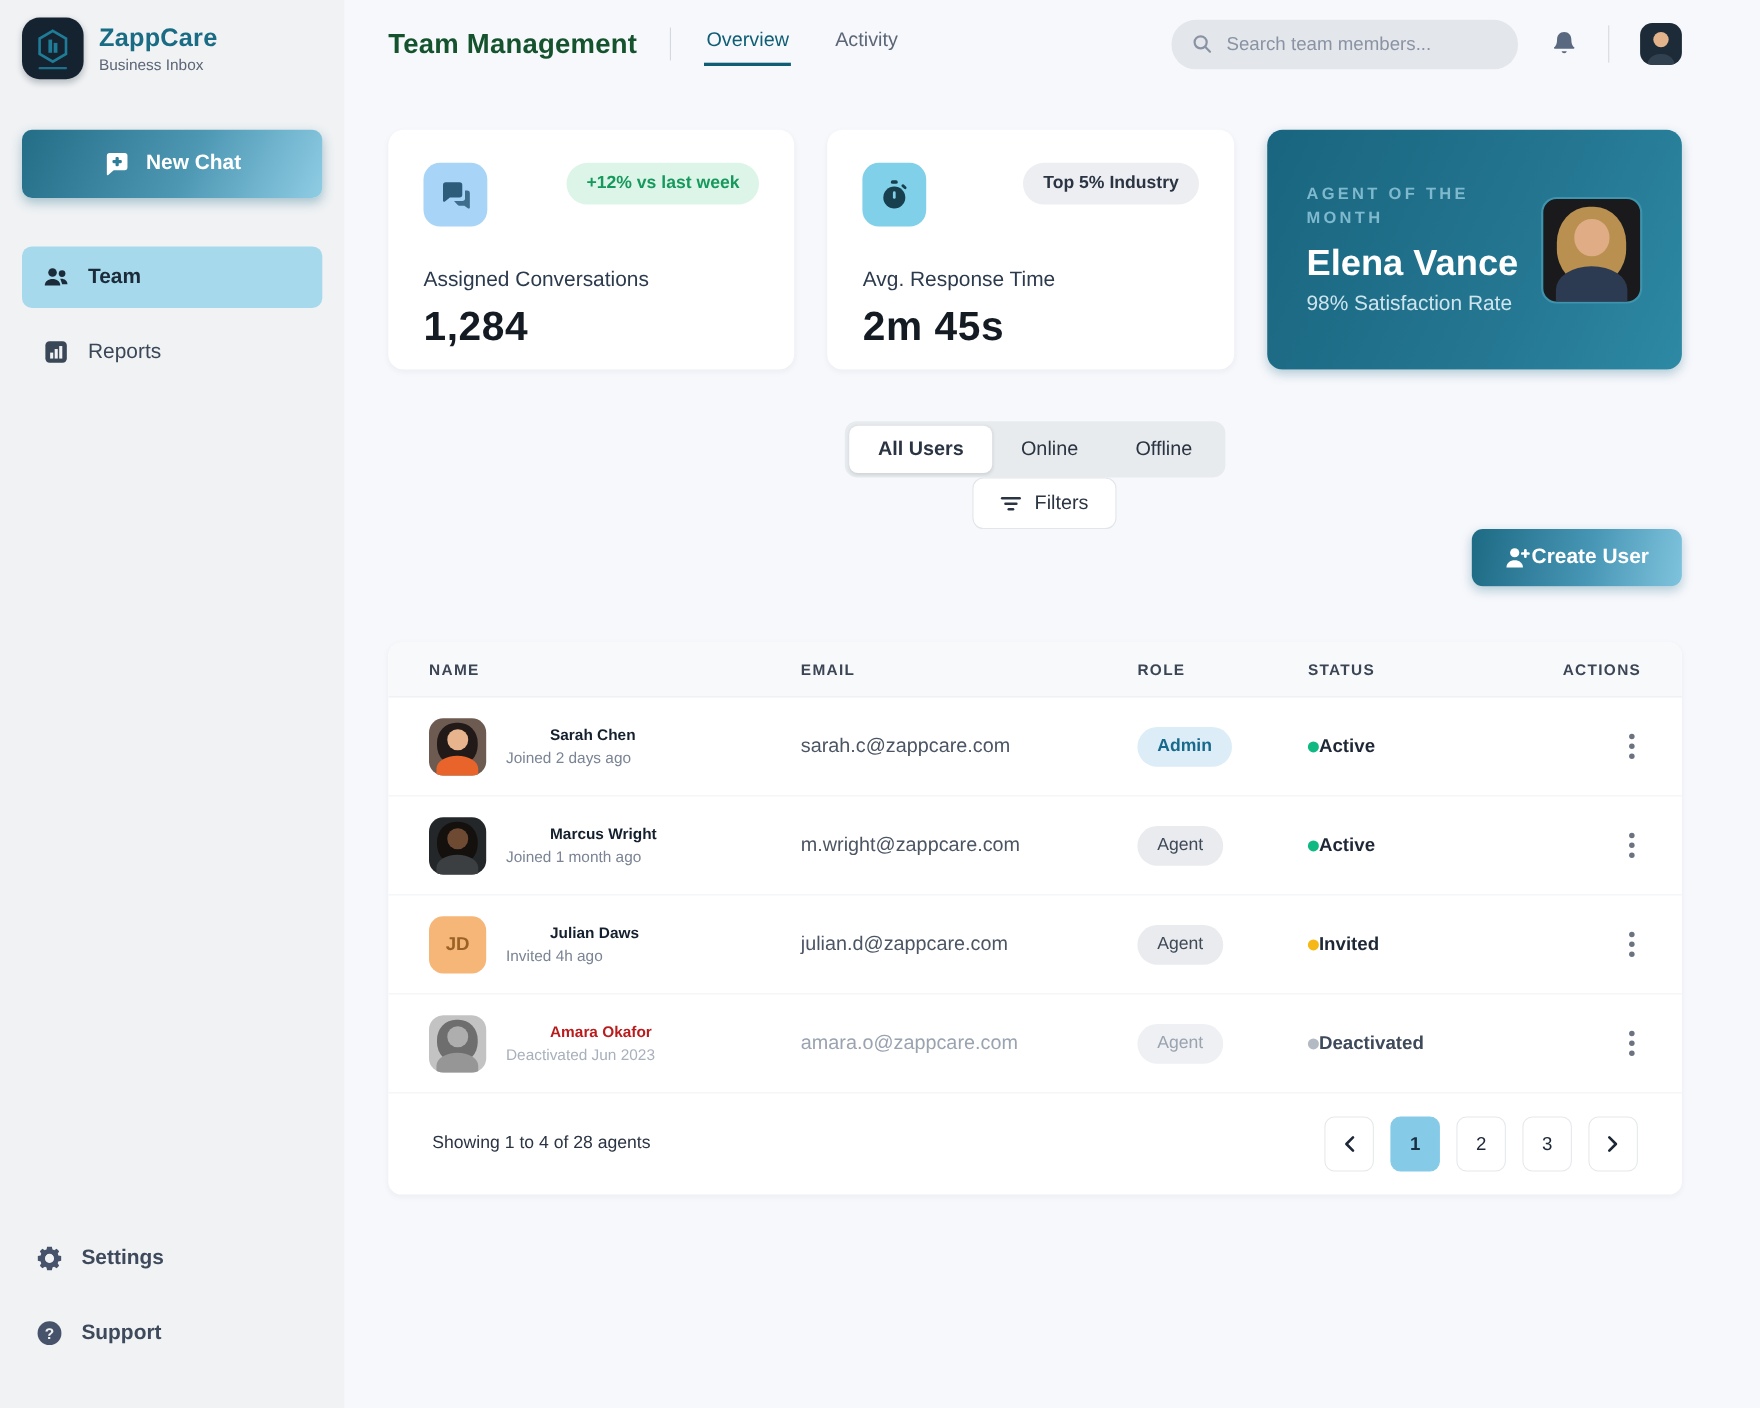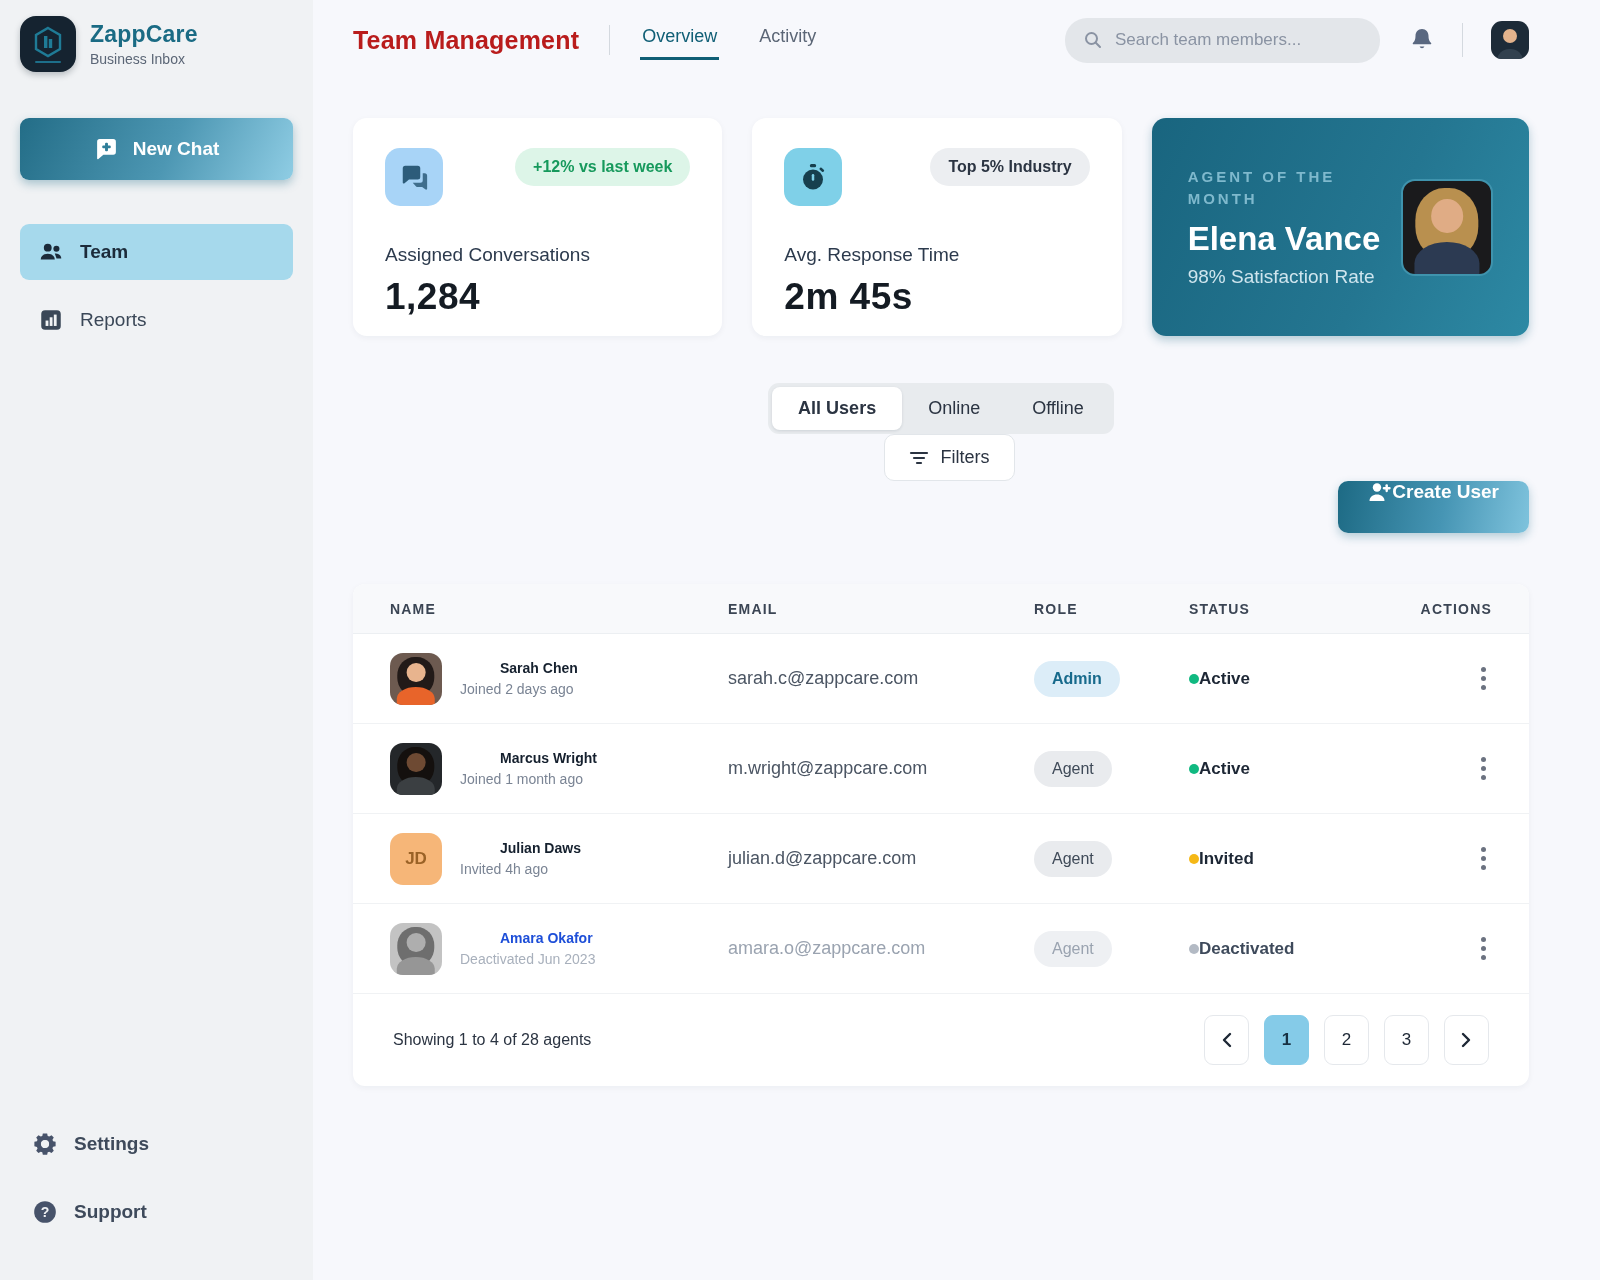--- a/index.html
+++ b/index.html
@@ -37,21 +37,21 @@
   .nav-item.active { background:#a6d9ec; color:#1c2b3a; font-weight:600; }
   .nav-item svg { flex:none; }
   .sidebar-spacer { flex:1; }
   .footer-item {
     height:56px; display:flex; align-items:center; gap:16px; padding:0 12px;
     font-size:19px; color:#3e4a5b; font-weight:600; cursor:pointer; margin-top:12px;
   }
   
   .main { flex:1; padding:16px 71px 0 40px; display:flex; flex-direction:column; }
   .topbar { display:flex; align-items:center; height:48px; margin-bottom:54px; }
-  .page-title { font-size:25px; font-weight:bold; color:#b91c1c; letter-spacing:.2px; }
+  .page-title { font-size:25px; font-weight:bold; color:#14532d; letter-spacing:.2px; }
   .title-divider { width:1px; height:30px; background:#d4d9df; margin:0 30px; }
   .top-tabs { display:flex; gap:38px; }
   .top-tab { font-size:18px; color:#5b6676; padding:6px 2px 10px; cursor:pointer; border-bottom:3px solid transparent; }
   .top-tab.active { color:#0f5e75; border-bottom-color:#0f5e75; }
   .topbar-right { margin-left:auto; display:flex; align-items:center; }
   .search-box {
     width:315px; height:45px; background:#e3e6ea; border-radius:22px;
     display:flex; align-items:center; gap:12px; padding:0 18px;
   }
   .search-box input {
@@ -110,21 +110,21 @@
   .segmented { background:#e8ebee; border-radius:11px; padding:4px; display:flex; }
   .seg-tab { border:none; background:transparent; font-family:inherit; cursor:pointer;
     font-size:18px; color:#2b3442; padding:11px 26px; border-radius:8px; }
   .seg-tab.active { background:#fff; font-weight:bold; box-shadow:0 1px 3px rgba(25,40,60,.12); }
   .filters-btn { margin-left:16px; height:47px; background:#fff; border:1px solid #e2e6ea; border-radius:10px;
     display:flex; align-items:center; gap:12px; padding:0 24px; font-size:18px; color:#2b3442;
     font-family:inherit; cursor:pointer; }
   .create-btn { margin-left:auto; height:52px; border:none; border-radius:10px; cursor:pointer;
     background:linear-gradient(100deg,#1d6a84 0%,#4695b4 55%,#7fc3dd 100%);
     color:#fff; font-size:19px; font-weight:bold; font-family:inherit;
-    display:flex; padding:0 30px;
+    display:flex; align-items:center; padding:0 30px;
     box-shadow:0 4px 10px rgba(29,106,132,.3); }
   
   .table-card { background:#fff; border-radius:12px; box-shadow:0 2px 6px rgba(25,40,60,.05); overflow:hidden; }
   .t-head, .t-row { display:grid; grid-template-columns:338px 306px 155px 227px 1fr; padding:0 37px 0 37px; align-items:center; }
   .t-head { height:50px; background:#f8f9fb; border-bottom:1px solid #eceff2; }
   .t-head span { font-size:14px; font-weight:bold; letter-spacing:1.2px; color:#3b4554;
     font-family:"Liberation Sans Narrow","Liberation Sans",sans-serif; }
   .t-head span:last-child { text-align:right; }
   .t-row { height:90px; border-bottom:1px solid #f0f2f4; }
   .name-cell { display:flex; align-items:center; gap:18px; }
@@ -137,21 +137,21 @@
   .role-badge { display:inline-block; font-size:16px; padding:9px 18px; border-radius:18px; justify-self:start; }
   .role-badge.admin { background:#dcedf8; color:#176a8c; font-weight:600; }
   .role-badge.agent { background:#e9ebee; color:#3f4a58; }
   .status-cell { display:flex; align-items:center; font-size:17px; font-weight:600; color:#1d2735; }
   .dot { width:10px; height:10px; border-radius:50%; flex:none; }
   .dot.active { background:#10b981; }
   .dot.invited { background:#f5b816; }
   .dot.deactivated { background:#b3bac4; }
   .kebab { justify-self:end; display:flex; flex-direction:column; gap:4px; cursor:pointer; padding:6px; }
   .kebab i { width:5px; height:5px; border-radius:50%; background:#6b7280; display:block; }
-  .t-row.dimmed .p-name { color:#1d4ed8; }
+  .t-row.dimmed .p-name { color:#b91c1c; }
   .t-row.dimmed .p-meta { color:#a8b0bc; }
   .t-row.dimmed .cell-email { color:#9aa3b0; }
   .t-row.dimmed .role-badge { background:#eef0f3; color:#9aa3b0; }
   .t-row.dimmed .status-cell { color:#3e4a5b; }
   .t-row.dimmed .row-avatar { filter:grayscale(1); opacity:.8; }
   
   .t-footer { height:92px; display:flex; align-items:center; padding:0 40px; }
   .page-summary { font-size:16px; color:#2b3442; }
   .pager { margin-left:auto; display:flex; gap:15px; }
   .page-btn { width:45px; height:50px; border-radius:9px; background:#fff; border:1px solid #e5e8ec;

